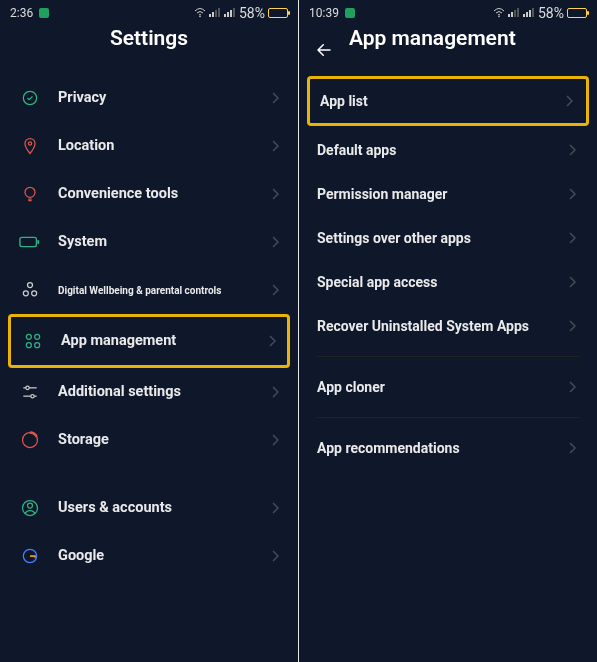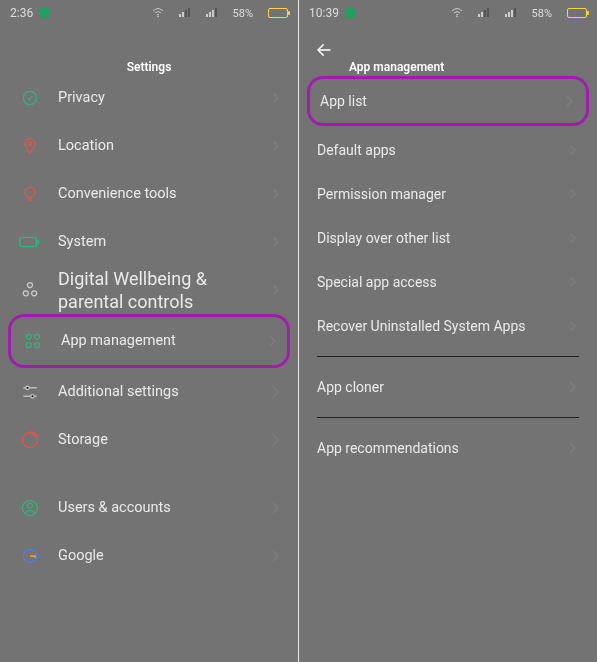--- a/index.html
+++ b/index.html
@@ -5,62 +5,62 @@
   * { box-sizing: border-box; margin: 0; padding: 0; }
   body {
     background: #e8e8e8;
     font-family: -apple-system, BlinkMacSystemFont, "Segoe UI", Roboto, sans-serif;
     width: 597px;
     height: 662px;
     display: flex;
     gap: 1px;
   }
   .phone {
-    background: #737373;
+    background: #0f172a;
     flex: 1;
     color: #fff;
     display: flex;
     flex-direction: column;
     overflow: hidden;
     position: relative;
   }
   .status-bar {
     height: 26px;
     display: flex;
     align-items: center;
     justify-content: space-between;
     padding: 0 10px;
     font-size: 12px;
     color: #ddd;
   }
   .status-left { display: flex; align-items: center; gap: 6px; }
-  .status-right { display: flex; align-items: center; gap: 15px; font-size: 11px; text-align: right; }
+  .status-right { display: flex; align-items: center; gap: 3px; font-size: 14px; text-align: right; }
   .status-right svg { width: 12px; height: 10px; }
   .battery-box {
     width: 20px; height: 10px;
     border: 1px solid #ffd24a;
     border-radius: 2px;
     position: relative;
     display: inline-block;
   }
   .battery-box::after {
     content: ""; position: absolute; right: -3px; top: 2px;
     width: 2px; height: 4px; background: #ffd24a; border-radius: 1px;
   }
   .battery-fill { background: #ffd24a; height: 100%; width: 58%; }
   .status-dot {
     width: 10px; height: 10px; background: #1fa05f; border-radius: 2px;
   }
   .header {
     height: 48px;
     display: flex;
-    align-items: flex-end;
+    align-items: flex-start;
     justify-content: center;
     position: relative;
-    font-size: 12px;
+    font-size: 21px;
     font-weight: 600;
     color: #fff;
   }
   .header .back {
     position: absolute; left: 14px; top: 50%; transform: translateY(-50%);
     width: 22px; height: 22px;
     display: flex; align-items: center; justify-content: center;
   }
   .header.left-title { justify-content: flex-start; padding-left: 50px; }
   .list { flex: 1; overflow: hidden; }
@@ -75,35 +75,36 @@
     width: 28px; height: 28px;
     display: flex; align-items: center; justify-content: center;
     margin-right: 14px;
     flex-shrink: 0;
   }
   .row .label {
     flex: 1;
     font-size: 14.5px;
     color: #eaeaea;
     line-height: 1.3;
-  }
-  .row .label.multi { font-size: 18px; }
+    font-weight: bold;
+  }
+  .row .label.multi { font-size: 10px; }
   .row .chev {
     width: 14px; height: 14px;
     display: flex; align-items: center; justify-content: center;
     opacity: 0.45;
   }
   .phone-b .row { min-height: 44px; padding: 0 18px; }
   .phone-b .row .label { font-size: 14px; }
   .sep {
     height: 1px; background: #222; margin: 8px 18px;
   }
   .highlight-box {
-    border: 3px solid #a21caf;
-    border-radius: 16px;
+    border: 3px solid #eab308;
+    border-radius: 4px;
   }
   .highlight-a {
     margin: 0 8px;
     position: relative;
   }
   .highlight-b {
     margin: 2px 8px;
   }
   .spacer-lg { height: 20px; }
 </style>
@@ -381,21 +382,21 @@
       <span class="label">Permission manager</span>
       <span class="chev">
           <svg width="8" height="12" viewBox="0 0 8 12">
             <path d="M2 1l5 5-5 5" stroke="#888" stroke-width="1.5" fill="none"></path>
           </svg>
         </span>
     </div>
 
 
     <div class="row">
-      <span class="label">Display over other list</span>
+      <span class="label">Settings over other apps</span>
       <span class="chev">
           <svg width="8" height="12" viewBox="0 0 8 12">
             <path d="M2 1l5 5-5 5" stroke="#888" stroke-width="1.5" fill="none"></path>
           </svg>
         </span>
     </div>
 
     <div class="row">
       <span class="label">Special app access</span>
       <span class="chev">

